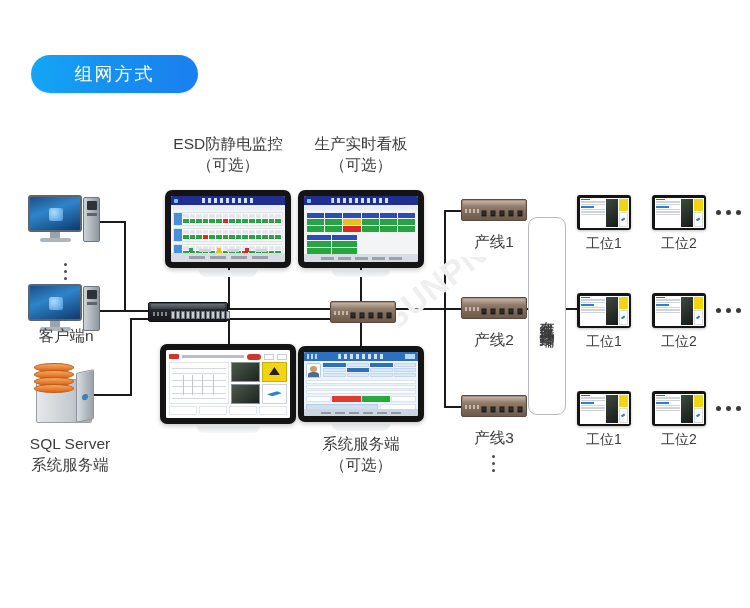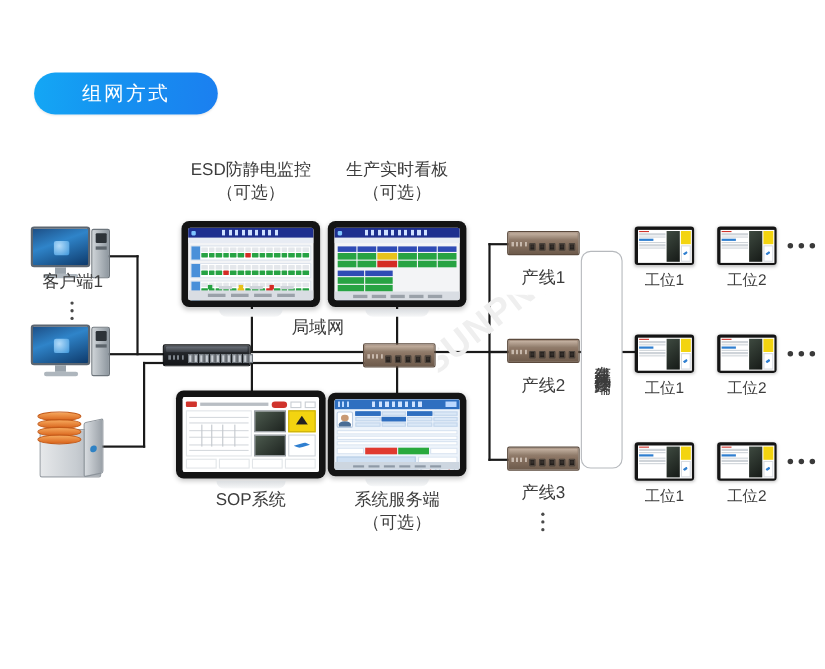--- a/index.html
+++ b/index.html
@@ -1,21 +1,21 @@
 <!DOCTYPE html>
 <html><head>
 <meta charset="utf-8">
 <style>
   html,body{margin:0;padding:0;}
   body{
     width:750px;height:608px;background:#ffffff;
     font-family:"Liberation Sans","DejaVu Sans",sans-serif;
     color:#3a3a3a;overflow:hidden;position:relative;
   }
-  #stage{position:absolute;left:0;top:16px;width:750px;height:440px;}
+  #stage{position:absolute;left:0;top:5px;width:750px;height:440px;}
 
   
   .pill{
     position:absolute;left:31px;top:50px;width:167px;height:38px;
     border-radius:19px;
     background:linear-gradient(95deg,#14a7f5 0%,#1591f0 45%,#1b7ff0 100%);
     color:#fff;font-size:18px;letter-spacing:2px;
     display:flex;align-items:center;justify-content:center;
     box-shadow:0 1px 2px rgba(0,0,0,.10);
   }
@@ -268,46 +268,48 @@
   <div class="w wh" style="left:444px;top:205px;width:22px;"></div>
   <div class="w wh" style="left:444px;top:303px;width:22px;"></div>
   <div class="w wh" style="left:444px;top:401px;width:22px;"></div>
 
   <div class="pc" style="left:28px;top:190px;">
     <div class="mon"></div>
     <div class="neck"></div>
     <div class="base"></div>
     <div class="tower"></div>
   </div>
-  <div class="lbl" style="left:8px;top:230px;width:116px;">客户端1</div>
   <div class="vdots" style="left:64px;top:258px;">
     <i></i>
       <i></i>
       <i></i>
   </div>
 
   <div class="pc" style="left:28px;top:279px;">
     <div class="mon"></div>
     <div class="neck"></div>
     <div class="base"></div>
     <div class="tower"></div>
   </div>
+  <div class="lbl" style="left:8px;top:320px;width:116px;">客户端n</div>
 
   <div class="srv" style="left:28px;top:358px;">
     <div class="body"></div>
     <div class="side">
         <i></i>
       </div>
     <div class="db">
         <u></u>
         <u></u>
         <u></u>
         <u></u>
       </div>
   </div>
+  <div class="lbl" style="left:0px;top:428px;width:140px;">SQL  Server
+系统服务端</div>
 
   <div class="rsw" style="left:148px;top:297px;">
     <div class="top"></div>
     <div class="lg"></div>
     <div class="ports">
       <i></i>
         <i></i>
         <i></i>
         <i></i>
         <i></i>
@@ -326,21 +328,20 @@
     <div class="txt"></div>
     <div class="ports">
         <i></i>
         <i></i>
         <i></i>
         <i></i>
         <i></i>
       </div>
   </div>
 
-  <div class="lbl" style="left:244px;top:272px;width:90px;font-size:16px;">局域网</div>
 
   <div class="tv" style="left:165px;top:185px;width:126px;height:78px;">
     <div class="bez">
       <div class="scr">
         <div class="esd-top">
             <i></i>
             <u></u>
           </div>
         <div class="esd-sub"></div>
 
@@ -603,21 +604,20 @@
               <u></u>
               <u></u>
               <u></u>
               <u></u>
             </div>
         </div>
       </div>
     </div>
     <div class="stand"></div>
   </div>
-  <div class="lbl" style="left:168px;top:428px;width:120px;">SOP系统</div>
 
   <div class="tv" style="left:298px;top:341px;width:126px;height:76px;">
     <div class="bez">
       <div class="scr">
         <div class="pr">
           <div class="top">
               <i></i>
               <u></u>
               <s></s>
             </div>

